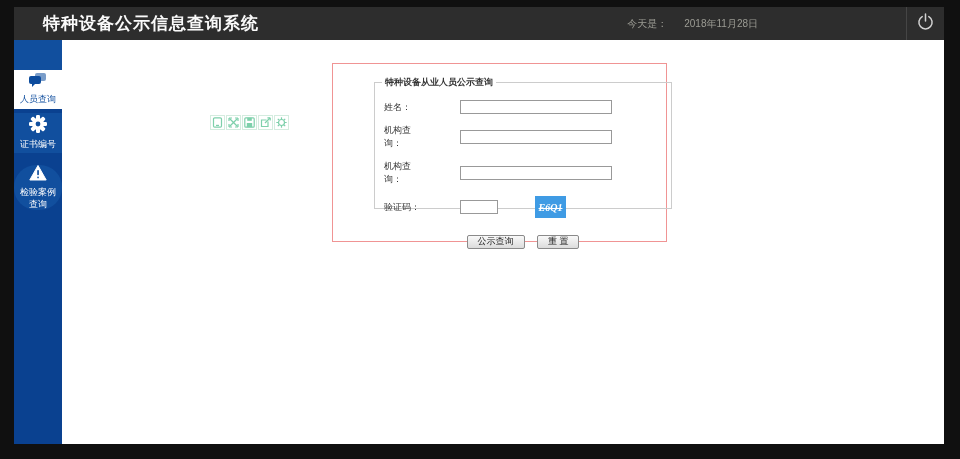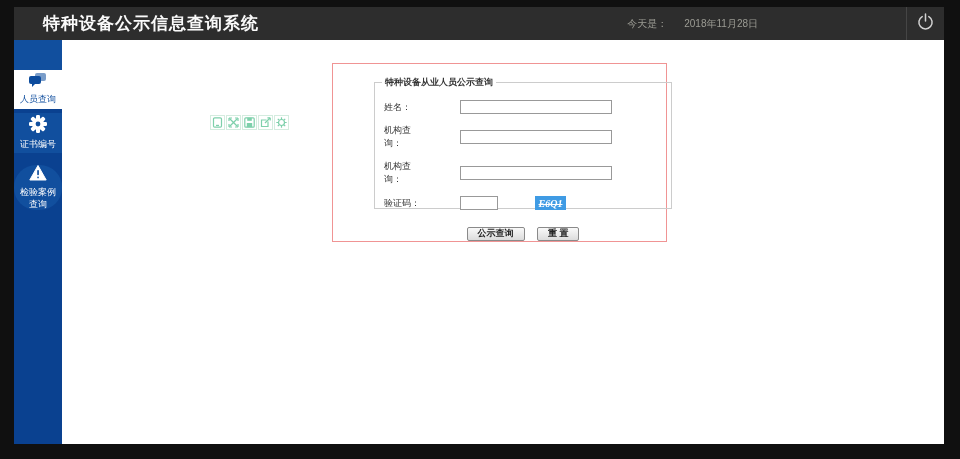--- a/index.html
+++ b/index.html
@@ -33,23 +33,23 @@
 
   
   .redbox { position:absolute; left:318px; top:23px; width:335px; height:179px; border:1px solid #f09494; background:#ffffff; }
   .qfieldset { position:absolute; left:41px; top:12px; width:298px; height:133px; border:1px solid #cccccc; }
   .qfieldset legend { margin-left:7px; padding:0 3px; font-size:9px; font-weight:bold; color:#333333; }
   .frow { display:flex; align-items:center; margin:10px 0 0 9px;gap:36px; }
   .frow.first { margin-top:11px; }
   .flabel { width:40px; font-size:9px; color:#333333; flex-shrink:0; }
   .ftext { width:152px; height:14px; border:1px solid #999999; font-size:9px; padding:0 2px; outline:none; }
   .ftext.small { width:38px; }
-  .captcha { width:31px; height:14px; margin-left:1px; background:#3f9be4; color:#ffffff; font-family:"Liberation Serif","DejaVu Serif",serif; font-style:italic; font-weight:bold; font-size:10px; display:flex; align-items:center; justify-content:center; text-decoration:line-through; cursor:pointer; }
+  .captcha { width:31px; height:22px; margin-left:1px; background:#3f9be4; color:#ffffff; font-family:"Liberation Serif","DejaVu Serif",serif; font-style:italic; font-weight:bold; font-size:10px; display:flex; align-items:center; justify-content:center; text-decoration:line-through; cursor:pointer; }
   .btnrow { text-align:center; margin-top:12px; }
-  .fbtn { font-size:9px; height:14px; line-height:11px; padding:0 10px; margin:0 4px; background:linear-gradient(#f9f9f9,#dcdcdc); border:1px solid #8a8a8a; border-radius:2px; color:#222; cursor:pointer;font-weight:bold; }
+  .fbtn { font-size:9px; height:14px; line-height:11px; padding:0 10px; margin:0 4px; background:linear-gradient(#f9f9f9,#dcdcdc); border:1px solid #8a8a8a; border-radius:2px; color:#222; cursor:pointer; }
 </style>
 </head>
 <body>
 
 <div class="screen">
 
   <div class="titlebar">
     <div class="app-title">特种设备公示信息查询系统</div>
     <div class="date-wrap">
       <span>今天是：</span>

